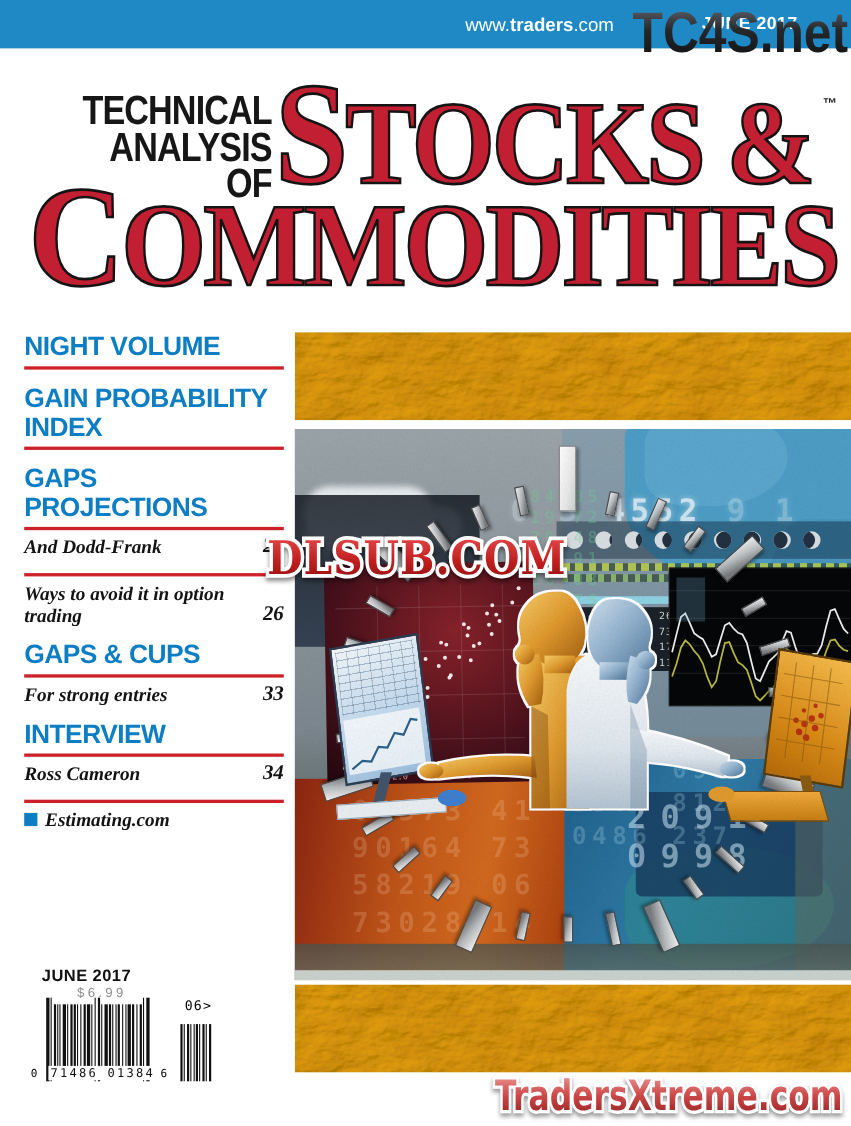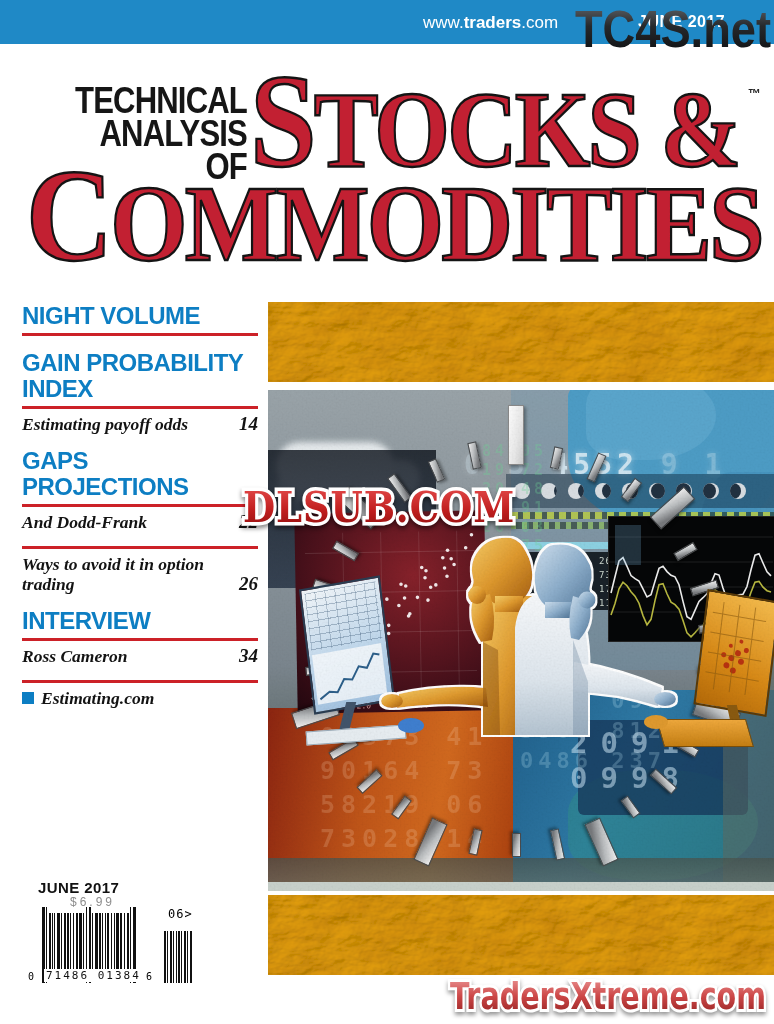--- a/index.html
+++ b/index.html
@@ -157,43 +157,47 @@
 
   <div id="toc">
     <div class="toc-item">
       <div class="toc-head">NIGHT VOLUME</div>
       <div class="toc-rule"></div>
     </div>
 
     <div class="toc-item">
       <div class="toc-head">GAIN PROBABILITY INDEX</div>
       <div class="toc-rule"></div>
-      <div class="toc-desc">
-        <span class="desc-text">Estimating payoff odds</span>
-        <span class="toc-page">14</span>
-      </div>
     </div>
 
     <div class="toc-item">
       <div class="toc-head">GAPS PROJECTIONS</div>
       <div class="toc-rule"></div>
       <div class="toc-desc">
         <span class="desc-text">And Dodd-Frank</span>
         <span class="toc-page">22</span>
       </div>
     </div>
 
     <div class="toc-item">
       <div class="toc-rule"></div>
       <div class="toc-desc">
         <span class="desc-text">Ways to avoid it in option trading</span>
         <span class="toc-page">26</span>
       </div>
     </div>
 
+    <div class="toc-item">
+      <div class="toc-head">GAPS &amp; CUPS</div>
+      <div class="toc-rule"></div>
+      <div class="toc-desc">
+        <span class="desc-text">For strong entries</span>
+        <span class="toc-page">33</span>
+      </div>
+    </div>
 
     <div class="toc-item">
       <div class="toc-head">INTERVIEW</div>
       <div class="toc-rule"></div>
       <div class="toc-desc">
         <span class="desc-text">Ross Cameron</span>
         <span class="toc-page">34</span>
       </div>
     </div>
 

